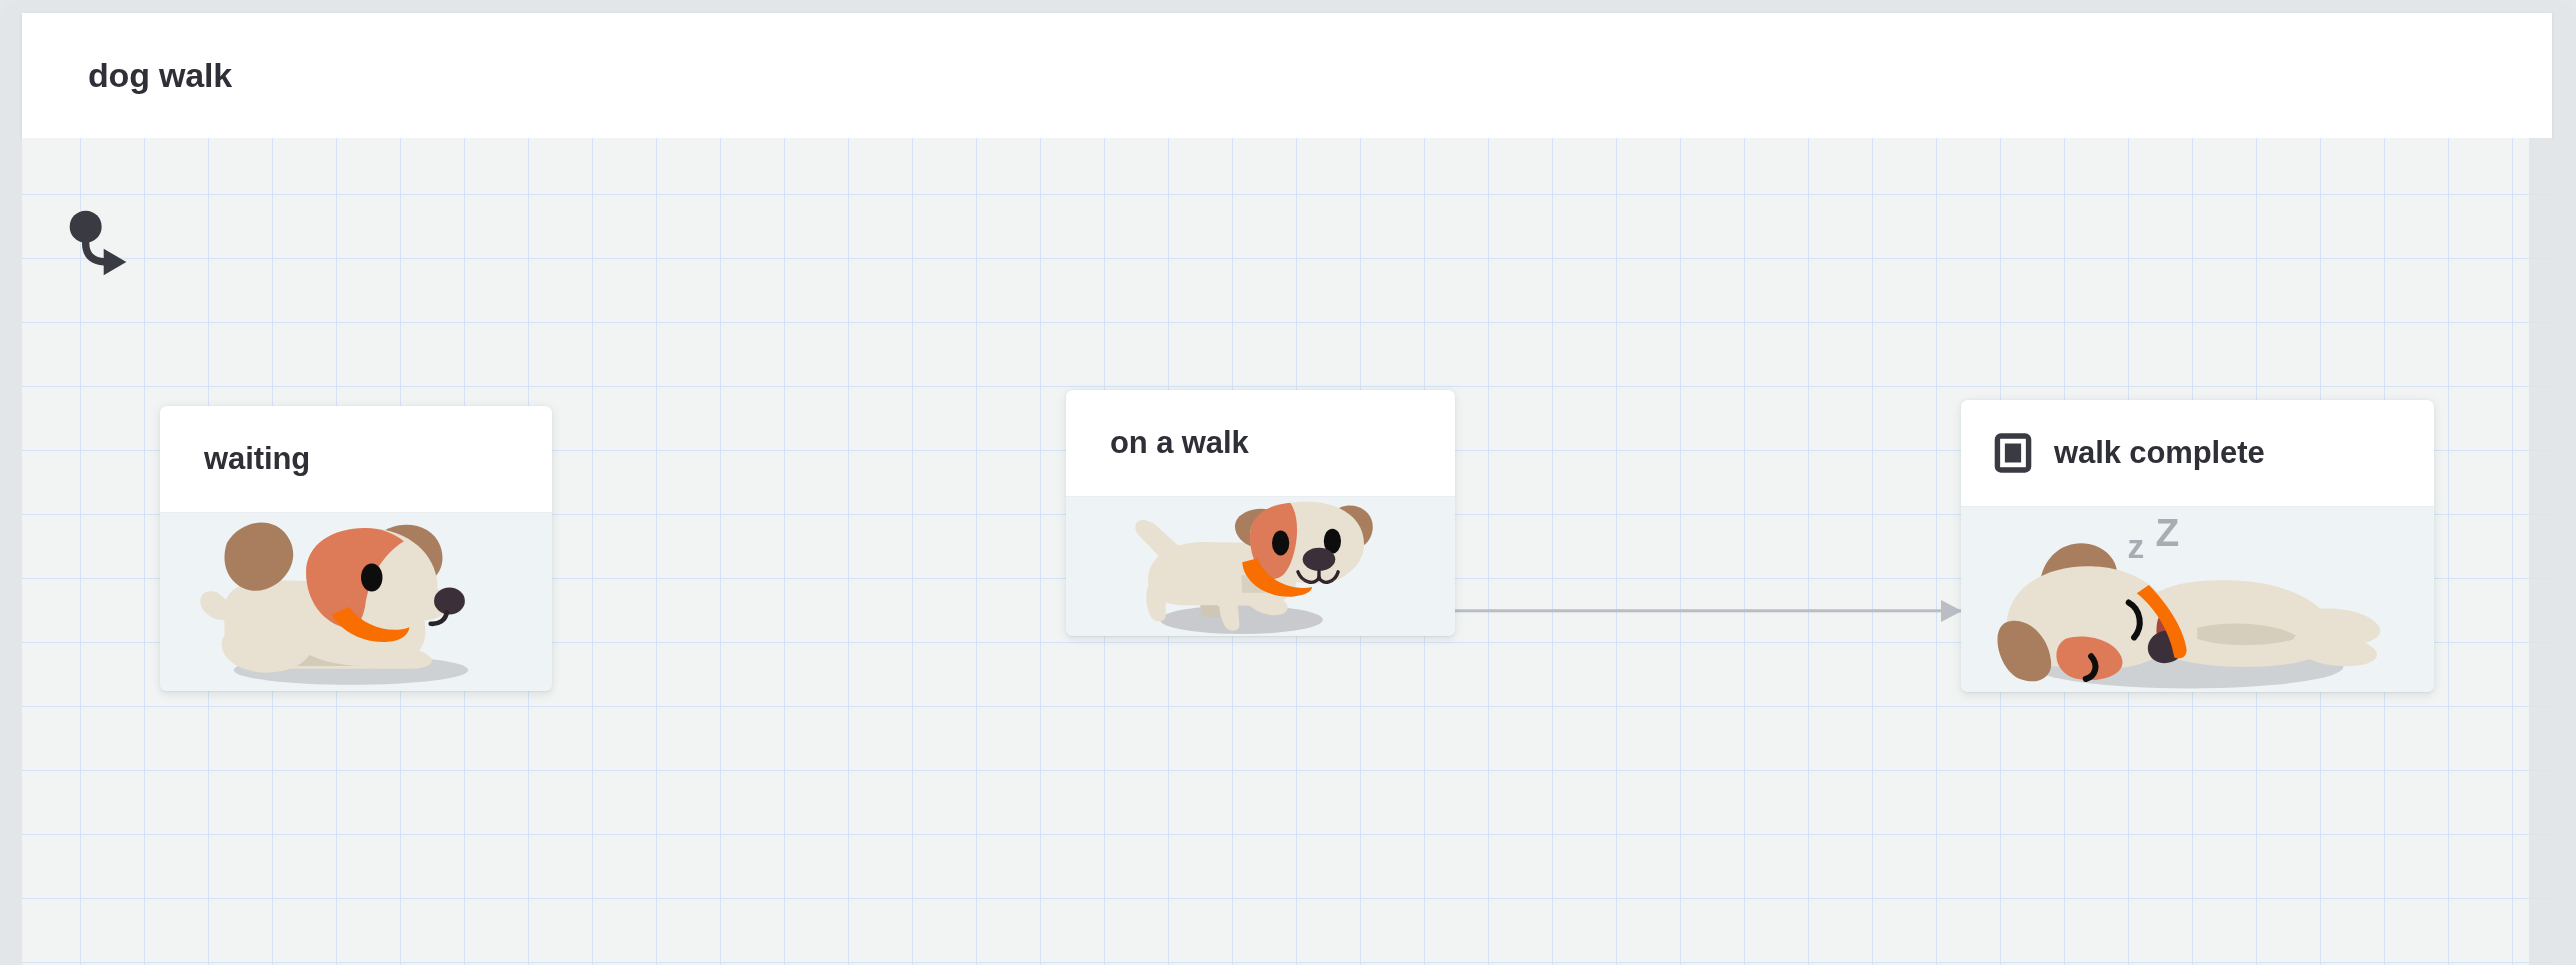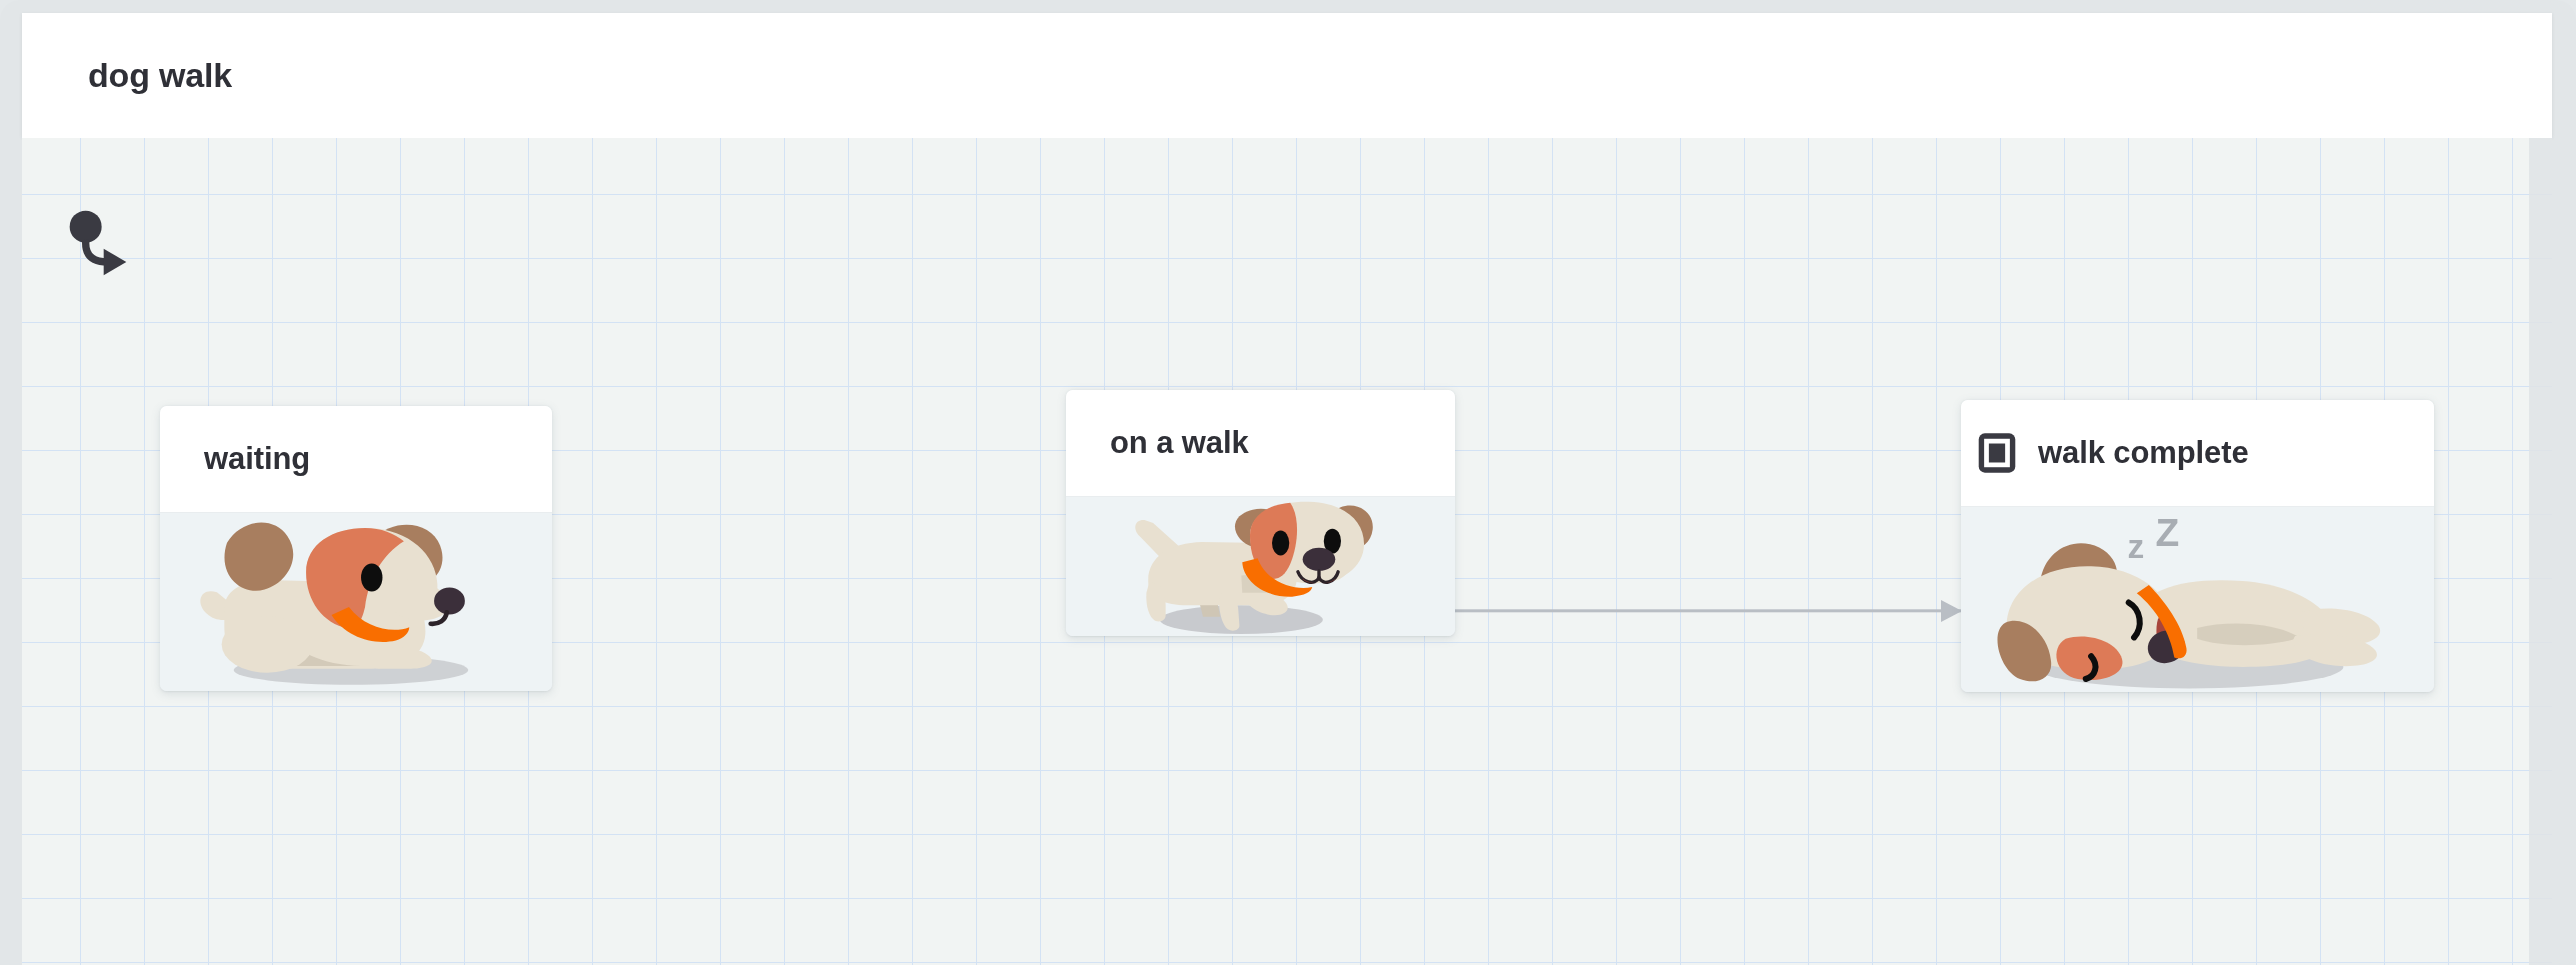--- a/index.html
+++ b/index.html
@@ -79,21 +79,21 @@
     z-index: 4;
   }
   .node-header {
     background: #ffffff;
     height: 107px;
     display: flex;
     align-items: center;
     padding-left: 44px;
     border-bottom: 0.7px solid #e9edef;
   }
-  .node.has-icon .node-header { padding-left: 15px; }
+  .node.has-icon .node-header { padding-left: 31px; }
   .node-title {
     font-size: 31px;
     font-weight: bold;
     color: #2f3037;
     letter-spacing: -0.1px;
   }
   .final-icon {
     width: 42px; height: 42px;
     margin-right: 20px;
     flex: none;

